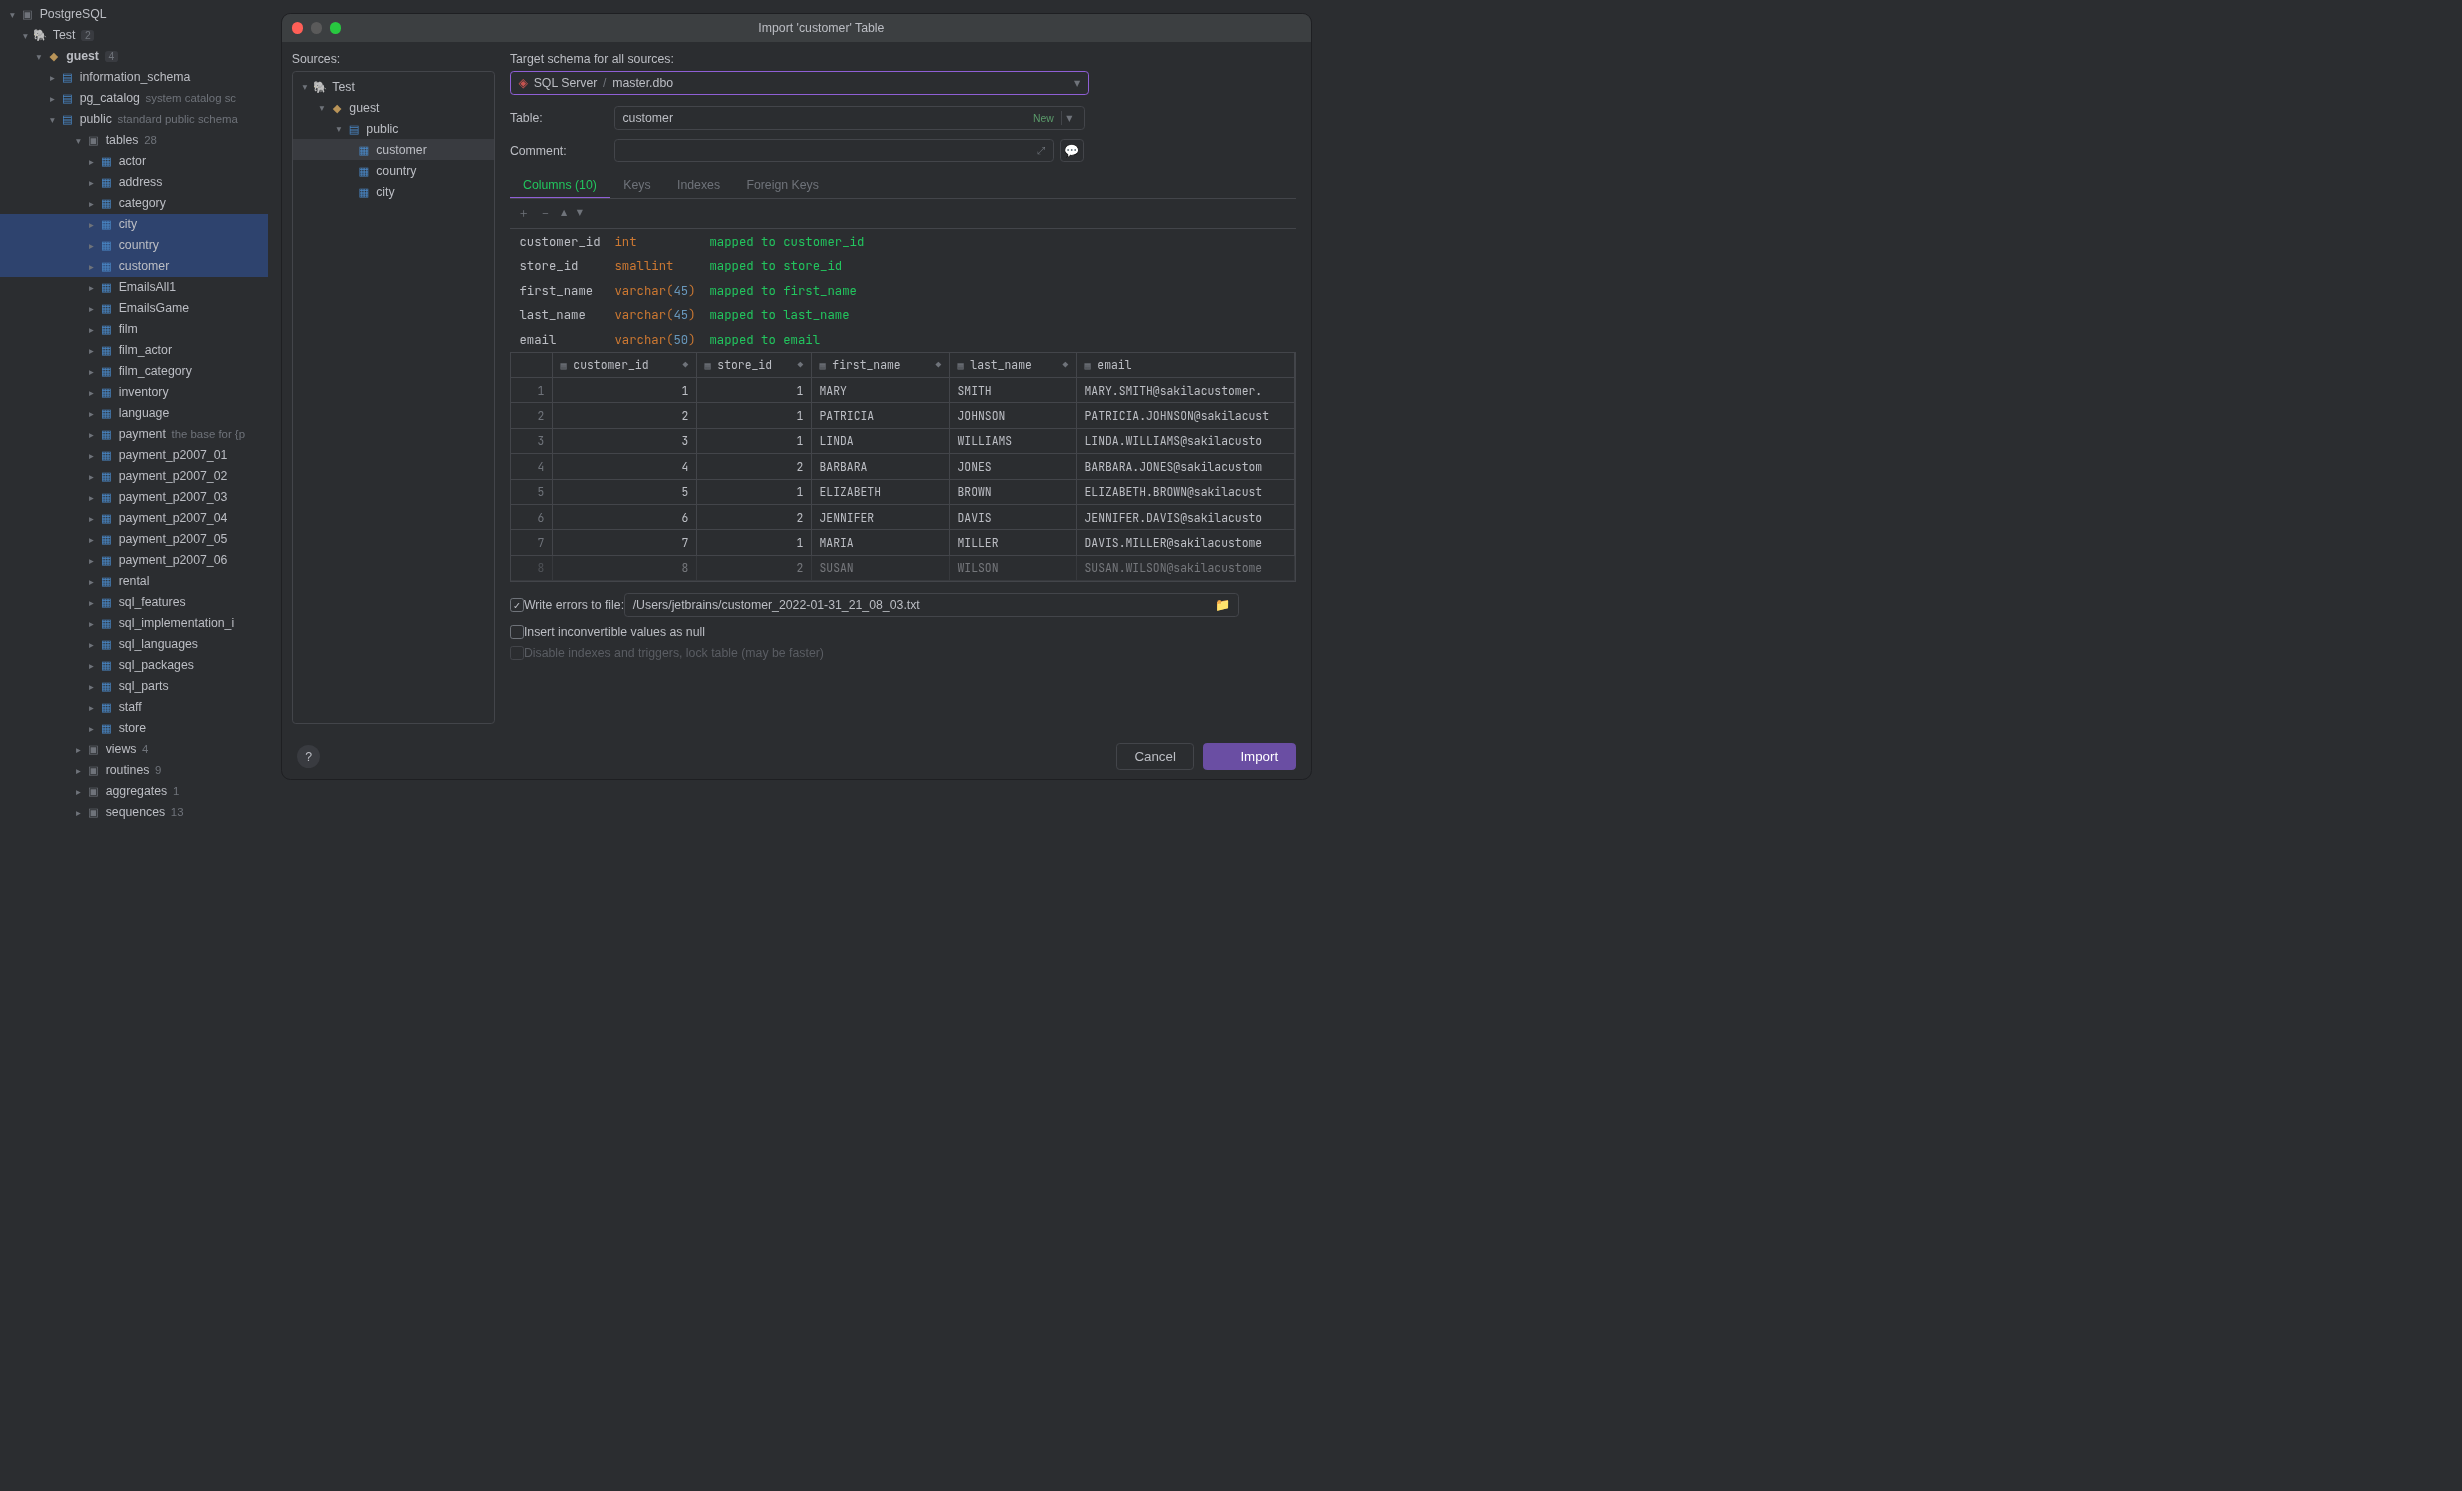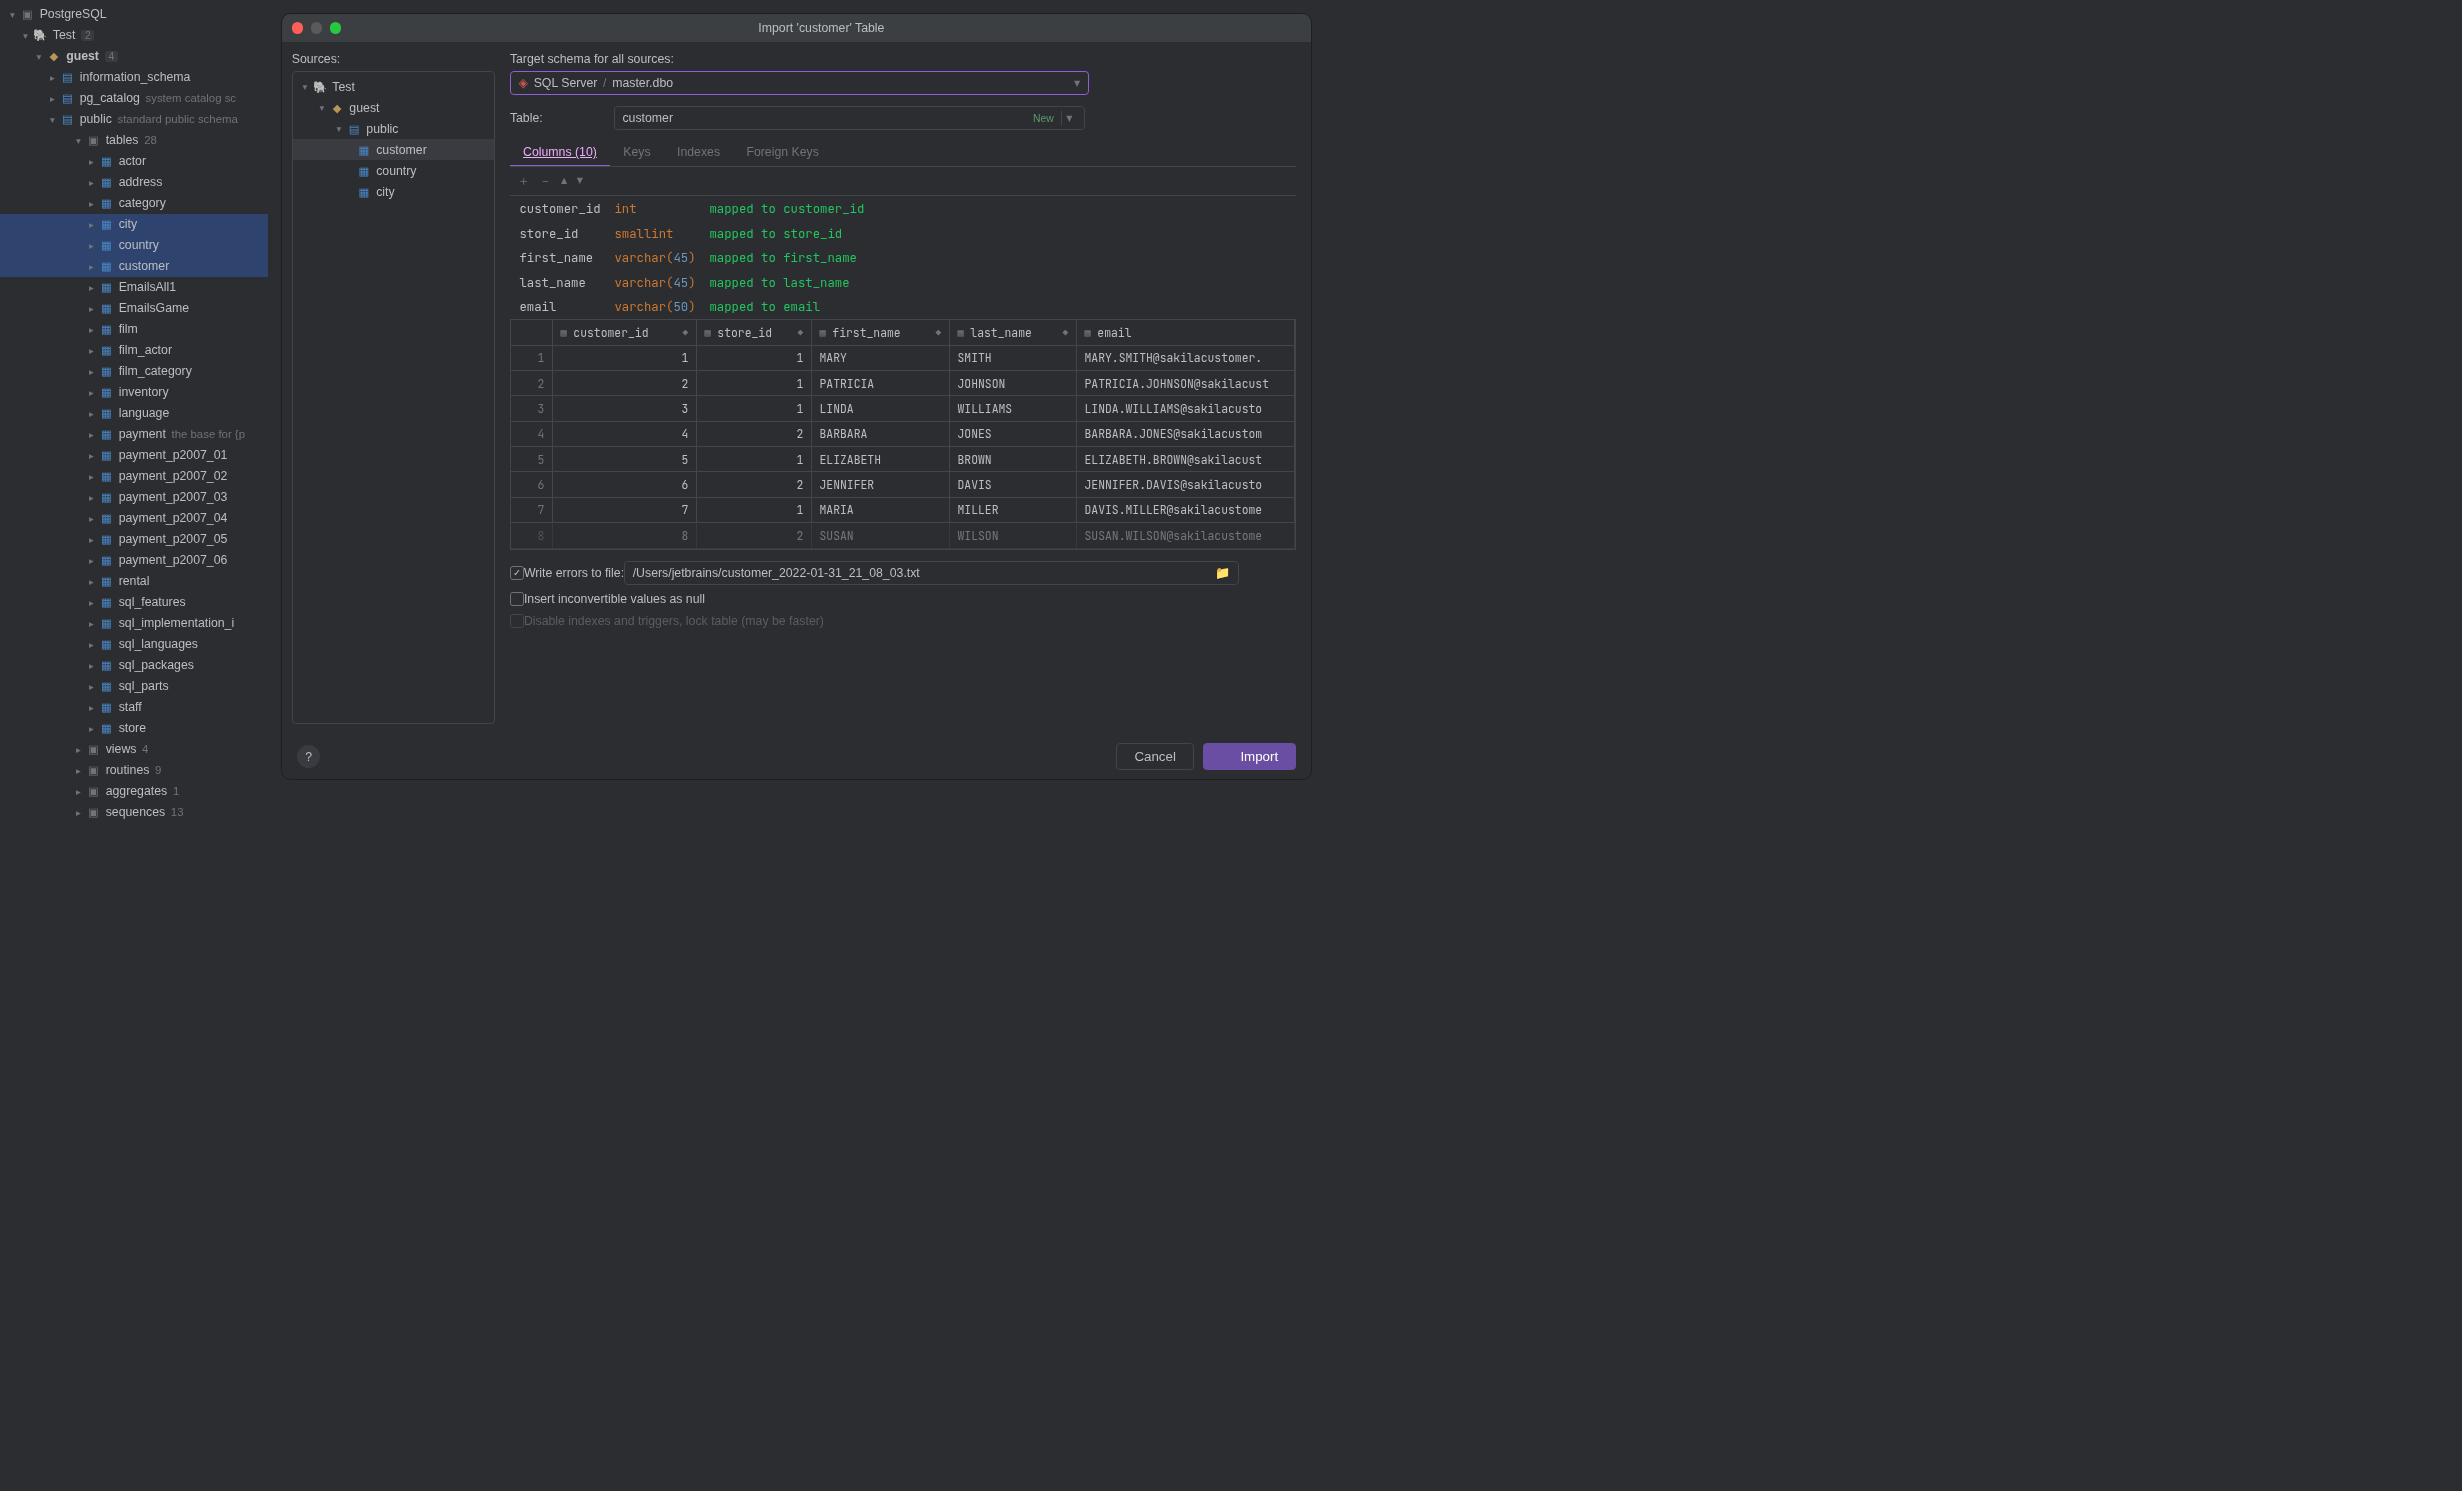--- a/index.html
+++ b/index.html
@@ -134,21 +134,21 @@
   width: 24.6px; height: 23px; 
   margin-left: 5.7px; 
   border: 0.9px solid #43454a; 
   border-radius: 3.8px; 
   display: flex; align-items: center; justify-content: center; 
   color: #bcbec4;
 }
 
 .tabs { display: flex; border-bottom: 0.9px solid #43454a; margin-top: 3.8px; }
 .tab { padding: 5.7px 13.2px; color: #6f737a; cursor: pointer; }
-.tab.active { color: #f0abfc; border-bottom: 1.9px solid #8f5fd6; text-decoration: underline; }
+.tab.active { color: #22c55e; border-bottom: 1.9px solid #8f5fd6; }
 
 .col-toolbar { display: flex; gap: 9.5px; padding: 5.7px 7.6px; border-bottom: 0.9px solid #43454a; color: #6f737a; }
 .col-mapping { font-family: "JetBrains Mono", Menlo, monospace; font-size: 12.3px; }
 .map-row { display: flex; padding: 3.8px 9.5px; }
 .map-name { width: 95px; color: #bcbec4; }
 .map-type { width: 95px; color: #cc7832; }
 .map-typenum { color: #6897bb; }
 .map-target { color: #22c55e; }
 
 .preview-tabs { display: flex; border-bottom: 0.9px solid #43454a; margin-top: 9.5px; }
@@ -544,20 +544,29 @@
 
           <div class="field-row" style="margin-top:11.4px">
             <div class="field-label">Table:</div>
             <div class="table-input">
               <span>customer</span>
               <span class="new-badge">New</span>
               <span class="ti-drop">▾</span>
             </div>
           </div>
 
+          <div class="field-row">
+            <div class="field-label">Comment:</div>
+            <div class="comment-input">
+              <span class="expand-ic">⤢</span>
+            </div>
+            <div class="comment-btn">
+              <span>💬</span>
+            </div>
+          </div>
 
           <div class="tabs">
             <div class="tab active">Columns (10)</div>
             <div class="tab">Keys</div>
             <div class="tab">Indexes</div>
             <div class="tab">Foreign Keys</div>
           </div>
 
           <div class="col-toolbar">
             <span>＋</span>

